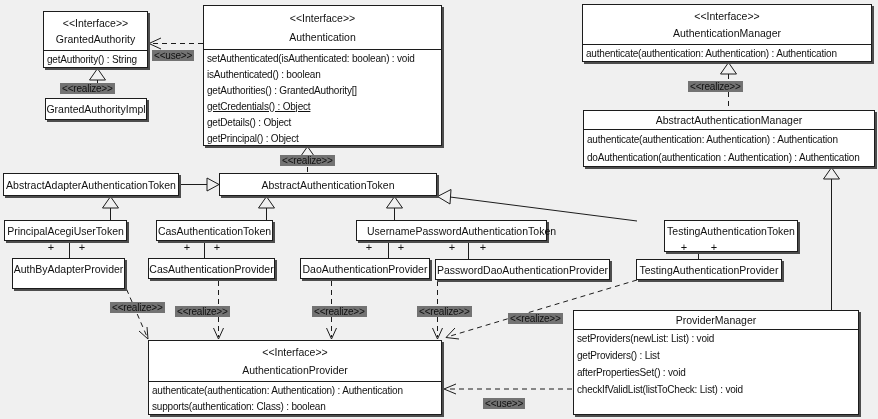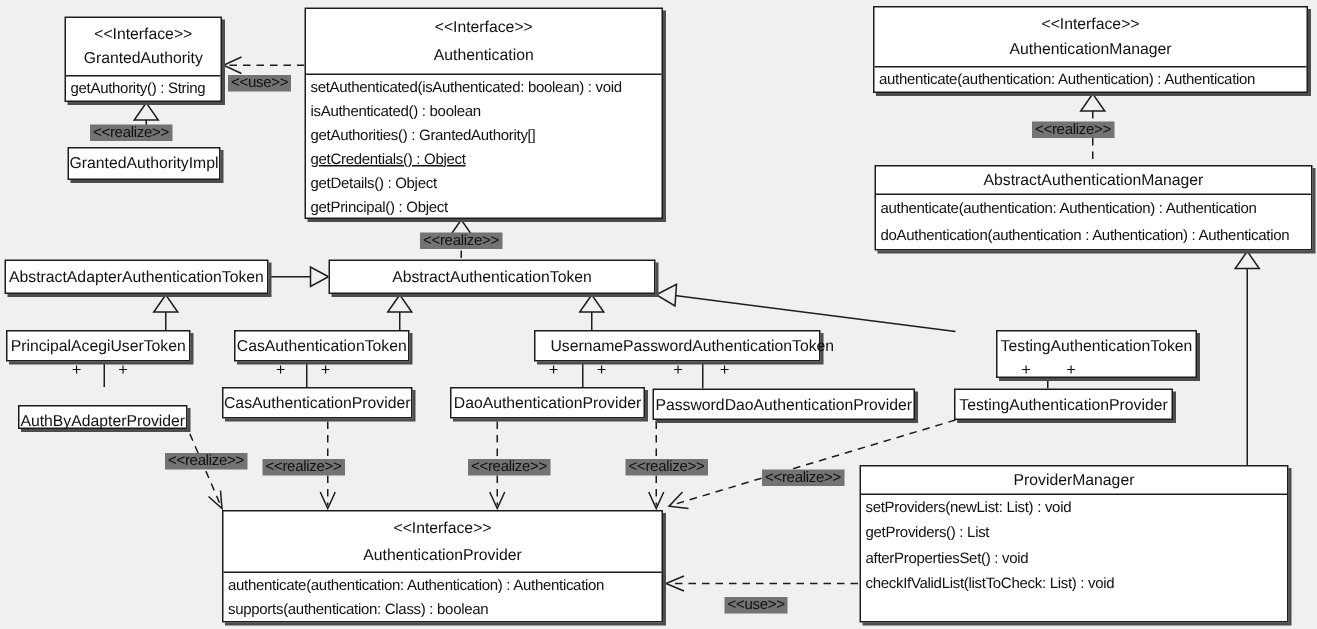--- a/index.html
+++ b/index.html
@@ -205,21 +205,21 @@
       <div class="uml-box" style="left: 356px; top: 220px; width: 191px; height: 21px;">
         <div class="uml-header" style="height: 19px; margin-left: 20px;">
           <div class="uml-name">UsernamePasswordAuthenticationToken</div>
         </div>
       </div>
       <div class="uml-box" style="left: 637px; top: 220px; width: 134px; height: 32px; margin-left: 27px;">
         <div class="uml-header" style="height: 19px;">
           <div class="uml-name">TestingAuthenticationToken</div>
         </div>
       </div>
-      <div class="uml-box" style="left: 12px; top: 258px; width: 113px; height: 16px; margin-top: 12px;">
+      <div class="uml-box" style="left: 12px; top: 258px; width: 113px; height: 31px;">
         <div class="uml-header" style="height: 19px;">
           <div class="uml-name">AuthByAdapterProvider</div>
         </div>
       </div>
       <div class="uml-box" style="left: 148px; top: 258px; width: 127px; height: 21px;">
         <div class="uml-header" style="height: 19px;">
           <div class="uml-name">CasAuthenticationProvider</div>
         </div>
       </div>
       <div class="uml-box" style="left: 300px; top: 258px; width: 130px; height: 21px;">

